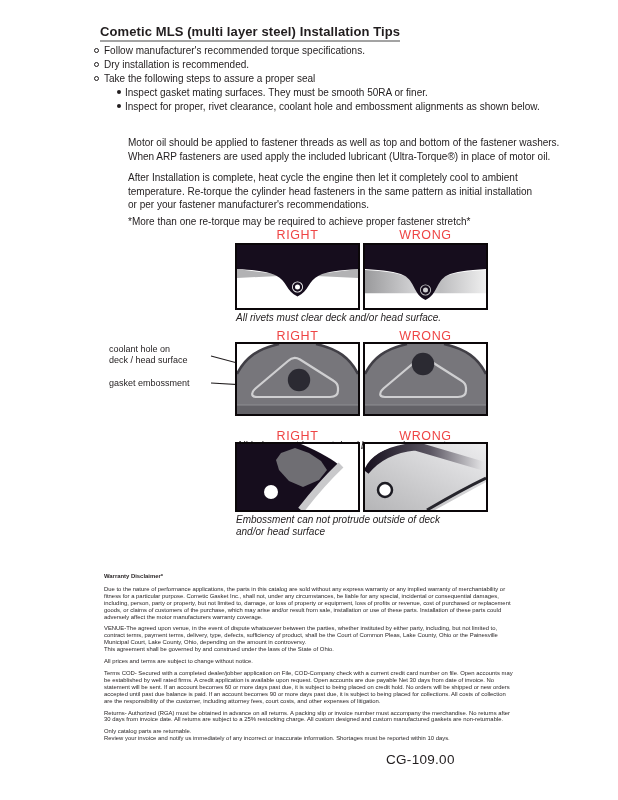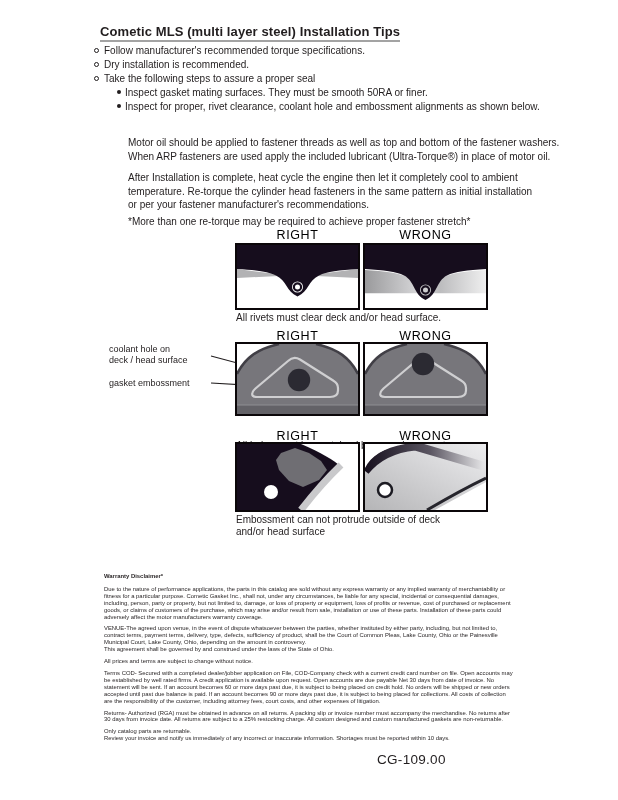--- a/index.html
+++ b/index.html
@@ -22,43 +22,43 @@
   .sb-marker {
     display:inline-block; width:4px; height:4px; background:#211d1e;
     border-radius:50%; margin:0 4px 2px 0; vertical-align:middle;
   }
   .diesel-heading { left:100px; top:118px; font-size:12px; font-weight:bold; }
   .body-para { left:100px; font-size:10px; line-height:13.5px; white-space:pre-line; width:460px;margin-left:28px; }
   .p1 { top:136px; }
   .p2 { top:171px; }
   .pnote { top:215px; white-space:nowrap; }
 
-  .dg-label { width:125px; text-align:center; font-size:12.5px; letter-spacing:0.6px; color:#000000; }
+  .dg-label { width:125px; text-align:center; font-size:12.5px; letter-spacing:0.6px; color:#ef4444; }
   .lbl-r { left:235px; }
   .lbl-w { left:363px; }
   .panel { width:125px; box-sizing:border-box; border:2px solid #0b0709; background:#fff; }
   .pan-r { left:235px; }
   .pan-w { left:363px; }
   .d1-lbl { top:228px; } .d1-pan { top:243px; height:67px; }
   .d2-lbl { top:329px; } .d2-pan { top:342px; height:74px; }
   .d3-lbl { top:429px; } .d3-pan { top:442px; height:70px; }
-  .caption { font-size:10px; line-height:12px; color:#211d1e; white-space:pre-line; }
+  .caption { font-size:10px; line-height:12px; color:#211d1e; white-space:pre-line;font-style:italic; }
   .cap1 { left:236px; top:312px; }
   .cap2 { left:236px; top:413px;margin-top:27px; }
   .cap3 { left:236px; top:514px; }
   .callout { font-size:9px; line-height:10.5px; width:100px; white-space:pre-line; }
   .co1 { left:109px; top:344px; }
   .co2 { left:109px; top:378px; }
   .leaders { left:205px; top:349px; }
   .panel svg { display:block; }
 
   .legal { left:104px; top:573px; width:470px; font-size:5.9px; line-height:6.9px; color:#2a2627; }
   .legal-heading { font-weight:bold; margin:0 0 6px 0; }
   .legal p { margin:0 0 5px 0; white-space:pre-line; }
-  .page-code { left:377px; top:752px; font-size:13.5px; letter-spacing:0.3px; color:#211d1e; }
+  .page-code { left:386px; top:752px; font-size:13.5px; letter-spacing:0.3px; color:#211d1e; }
 </style>
 </head>
 <body>
 
 <div class="page">
 
   <div class="abs title">Cometic MLS (multi layer steel) Installation Tips</div>
 
   <div class="abs tips">
     <div class="tip-row"><span class="b-marker"></span><span>Follow manufacturer's recommended torque specifications.</span></div>

